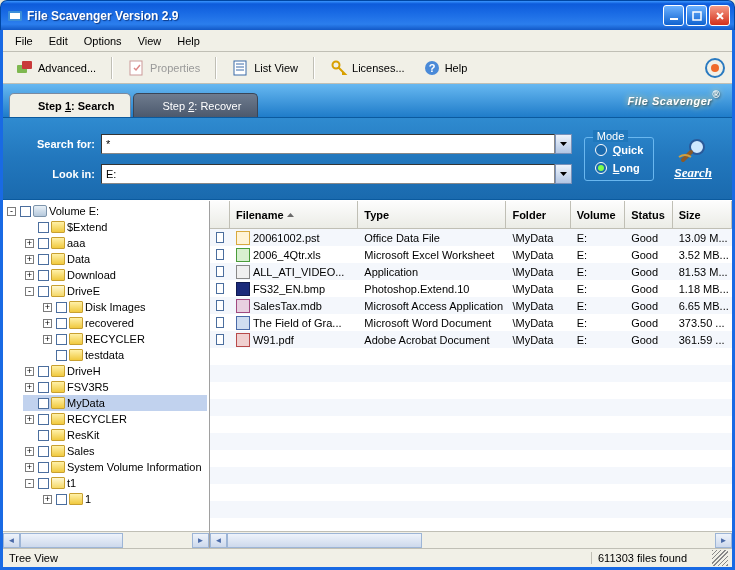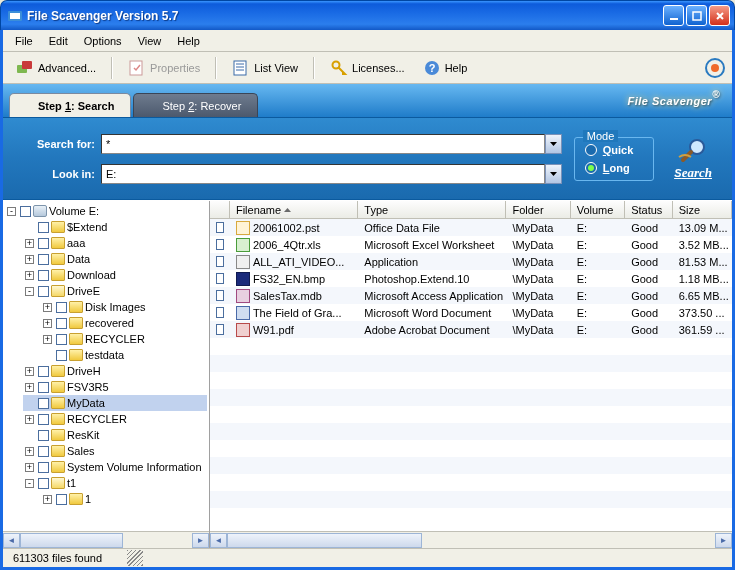--- a/index.html
+++ b/index.html
@@ -32,21 +32,21 @@
 .tab u { text-decoration: underline; }
 .brand { position: absolute; right: 12px; top: 4px; font-family: Georgia, serif; font-size: 19px; font-style: italic; font-weight: bold; color: #fff; text-shadow: 0 0 6px #ffdd77, 1px 1px 2px #073c6e; letter-spacing: 0.5px; }
 .brand sup { font-size: 10px; }
 
 .searchbar { height: 82px; background: linear-gradient(to bottom, #2f8bd0 0%, #2277bd 50%, #1a6aae 100%); display: flex; align-items: center; padding: 8px 12px; gap: 12px; color: #fff; border-bottom: 1px solid #0b5a9e; }
 .sbleft { flex: 1; display: grid; grid-template-columns: 80px 1fr; row-gap: 10px; column-gap: 6px; align-items: center; }
 .sbleft label { text-align: right; font-weight: bold; color: #fff; }
 .combo { display: flex; height: 20px; }
 .combo input { flex: 1; border: 1px inset #888; padding: 1px 4px; font-size: 11px; }
 .combo .cbtn { width: 17px; background: linear-gradient(to bottom, #eef3fb, #b2c6e4); border: 1px solid #7a91b8; display: flex; align-items: center; justify-content: center; cursor: pointer; }
-.fieldset { border: 1px solid #6ab7ef; border-radius: 3px; padding: 6px 20px 6px 10px; position: relative; display: flex; flex-direction: column; gap: 6px; }
+.fieldset { border: 1px solid #6ab7ef; border-radius: 3px; padding: 6px 10px 6px 10px; position: relative; display: flex; flex-direction: column; gap: 6px; }
 .fieldset .legend { position: absolute; top: -8px; left: 8px; background: #2078bc; padding: 0 4px; color: #fff; font-weight: normal; }
 .radio { display: flex; align-items: center; gap: 6px; color: #fff; font-weight: bold; cursor: pointer; }
 .radio .dot { width: 12px; height: 12px; border-radius: 50%; border: 1px solid #fff; background: #1a6aae; display: inline-flex; align-items: center; justify-content: center; }
 .radio.selected .dot::after { content: ""; width: 6px; height: 6px; border-radius: 50%; background: #7cff4d; }
 .searchbtn { display: flex; flex-direction: column; align-items: center; gap: 2px; cursor: pointer; padding: 4px 8px; }
 .searchbtn .sico { width: 32px; height: 26px; }
 .searchbtn .slbl { color: #fff; font-weight: bold; font-size: 13px; font-style: italic; font-family: Georgia, serif; text-decoration: underline; }
 
 .mainarea { flex: 1; display: flex; min-height: 0; border-top: 1px solid #fff; }
 .treepane { width: 207px; background: #fff; border-right: 1px solid #a0a0a0; display: flex; flex-direction: column; }
@@ -58,21 +58,21 @@
 .exp { width: 9px; height: 9px; border: 1px solid #7b7b7b; display: inline-flex; align-items: center; justify-content: center; font-size: 9px; line-height: 7px; color: #000; background: #fff; margin-right: 2px; cursor: pointer; }
 .exp.blank { border: none; background: transparent; }
 .cb { width: 11px; height: 11px; border: 1px solid #4b6e9e; background: #fff; display: inline-block; }
 .fico { width: 14px; height: 12px; display: inline-block; }
 .fico.folder { background: linear-gradient(to bottom, #fff1a8, #f0c93e); border: 1px solid #c8a030; border-radius: 1px; }
 .fico.folderopen { background: linear-gradient(to bottom, #fff8d2, #f5d867); border: 1px solid #c8a030; border-radius: 1px; }
 .fico.drive { background: linear-gradient(to bottom, #e8f0f7, #b6c9dc); border: 1px solid #7d94ab; border-radius: 2px; }
 .trow.selected { background: #c1d2ee; }
 
 .listpane { flex: 1; display: flex; flex-direction: column; background: #fff; min-width: 0; }
-.lhead { display: flex; background: linear-gradient(to bottom, #fdfdfd, #ebece6); border-bottom: 1px solid #c0bfb5; height: 18px; }
+.lhead { display: flex; background: linear-gradient(to bottom, #fdfdfd, #ebece6); border-bottom: 1px solid #c0bfb5; height: 28px; font-weight: bold; }
 .lhcol { border-right: 1px solid #c0bfb5; padding: 2px 6px; cursor: pointer; font-size: 11px; white-space: nowrap; overflow: hidden; display: flex; align-items: center; }
 .lbody { flex: 1; overflow: hidden; }
 .lrow { display: flex; height: 17px; align-items: center; border-bottom: 0px solid transparent; }
 .lrow:nth-child(odd) { background: #f4f7fc; }
 .lrow:nth-child(even) { background: #fff; }
 .lcell { padding: 1px 6px; white-space: nowrap; overflow: hidden; text-overflow: ellipsis; display: flex; align-items: center; gap: 3px; }
 .col-fn { width: 130px; }
 .col-ty { width: 150px; }
 .col-fo { width: 65px; }
 .col-vo { width: 55px; }
@@ -100,21 +100,21 @@
 </head>
 <body>
 
 <div class="titlebar">
   <span class="app-icon">
     <svg viewBox="0 0 16 16">
         <rect x="1" y="3" width="14" height="10" fill="#3b8ed8" rx="1"></rect>
         <rect x="3" y="5" width="10" height="6" fill="#fff"></rect>
       </svg>
   </span>
-  <span class="title">File Scavenger Version 5.7</span>
+  <span class="title">File Scavenger Version 2.9</span>
   <div class="winbtns">
     <div class="winbtn min">
         <svg width="10" height="10">
           <rect x="1" y="7" width="8" height="2" fill="#fff"></rect>
         </svg>
       </div>
     <div class="winbtn max">
         <svg width="10" height="10">
           <rect x="1" y="1" width="8" height="8" fill="none" stroke="#fff" stroke-width="1.5"></rect>
         </svg>
@@ -564,17 +564,18 @@
         <div class="sbtn">◄</div>
         <div class="strack">
             <div class="sthumb" style="width:40%"></div>
           </div>
         <div class="sbtn">►</div>
       </div>
     </div>
   </div>
 
   <div class="statusbar">
+    <div class="sleft">Tree View</div>
     <div class="sright">611303 files found</div>
     <div class="grip"></div>
   </div>
 
 </div>
 
 </body></html>

